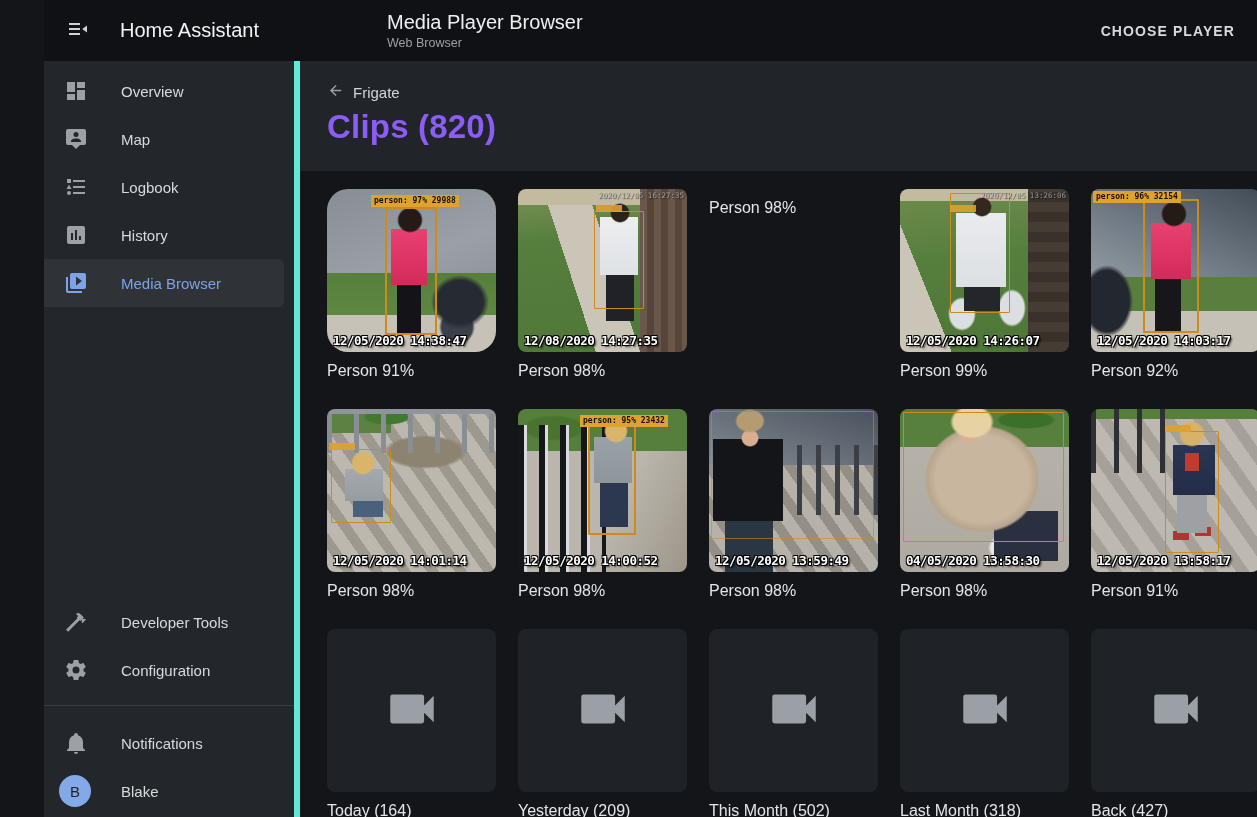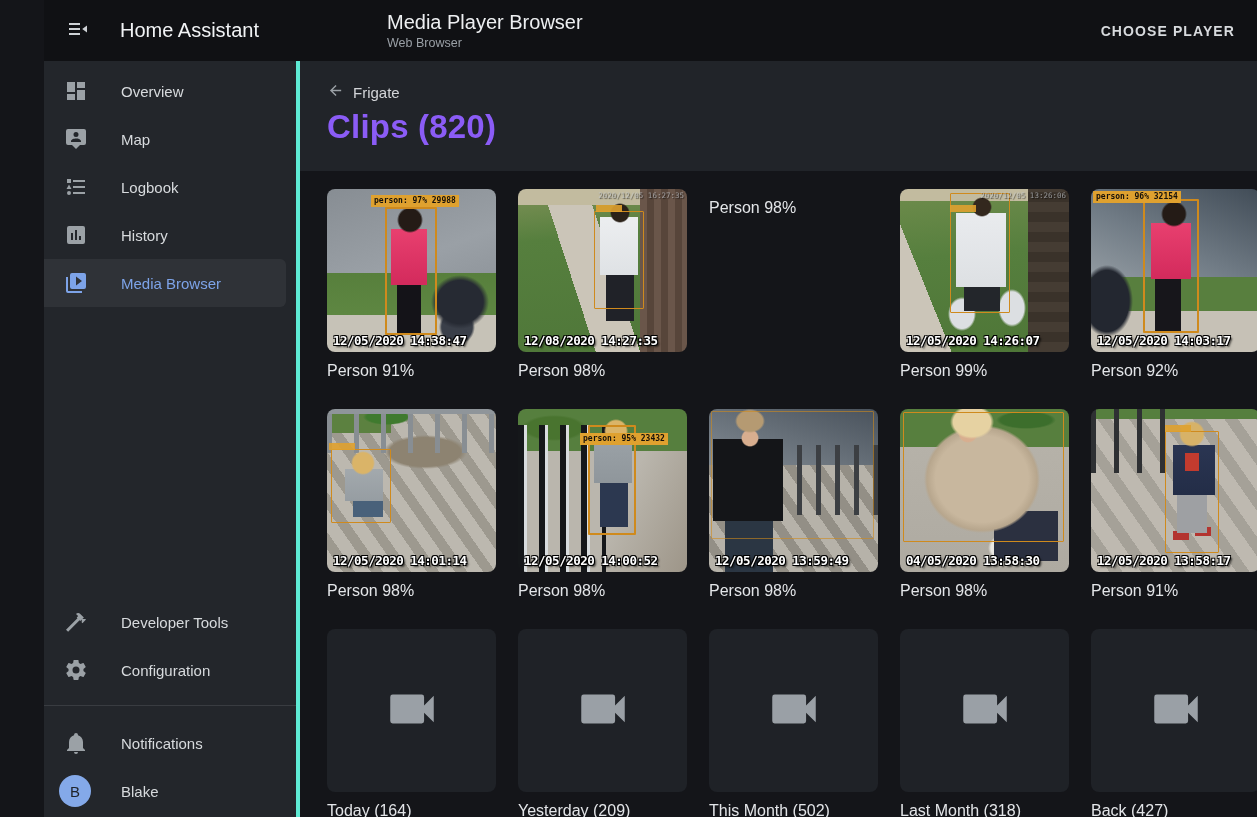--- a/index.html
+++ b/index.html
@@ -29,21 +29,21 @@
   .topbar-main{margin-left:87px;display:flex;flex-direction:column;justify-content:center;}
   .page-title{color:#edeff1;font-size:20px;font-weight:400;line-height:24px;}
   .page-subtitle{color:#9aa0a6;font-size:12.5px;line-height:16px;margin-top:1px;}
   .choose-player{margin-left:auto;margin-right:10px;background:transparent;border:none;cursor:pointer;
     color:#d7dadd;font-family:"Liberation Sans",sans-serif;font-size:14px;font-weight:600;
     letter-spacing:1.1px;padding:10px 12px;}
 
   
   .shell{flex:1;display:flex;min-height:0;}
   .sidebar{width:256px;flex:none;background:var(--sidebar-bg);display:flex;flex-direction:column;
-    padding-top:6px;border-right:4px solid #5eead4;}
+    padding-top:6px;border-right:6px solid #5eead4;}
   .nav-item{height:48px;display:flex;align-items:center;padding-left:20px;cursor:pointer;
     margin-right:10px;border-radius:0 6px 6px 0;}
   .nav-item .nav-icon{width:24px;height:24px;flex:none;display:flex;}
   .nav-item .nav-icon svg{width:24px;height:24px;fill:#9ba1a6;}
   .nav-item .nav-label{margin-left:33px;font-size:15px;font-weight:500;color:#d7dadd;white-space:nowrap;}
   .nav-item.selected{background:rgba(255,255,255,.06);}
   .nav-item.selected .nav-label{color:var(--accent);}
   .nav-item.selected .nav-icon svg{fill:var(--accent);}
   .nav-spacer{flex:1;}
   .sidebar-divider{height:1px;background:#393c41;margin:11px 0 13px 0;}
@@ -86,21 +86,21 @@
   .scene-1{background-image:
     radial-gradient(closest-side,#241b16 85%,transparent),
     linear-gradient(#e8406f,#d32a5c),
     linear-gradient(#141318,#141318),
     radial-gradient(closest-side,#262a33 80%,transparent),
     radial-gradient(closest-side,#3a3f49 85%,transparent),
     linear-gradient(#c6c2b7,#c6c2b7),
     linear-gradient(#577f3c,#5e8742),
     linear-gradient(160deg,#878d93,#9aa0a6 45%,#80868c);
     background-position:70px 18px,64px 40px,70px 94px,104px 86px,112px 120px,0 126px,0 84px,0 0;
-    background-size:26px 26px,36px 56px,24px 50px,58px 54px,36px 36px,169px 37px,169px 42px,169px 163px;}
+    background-size:26px 26px,36px 56px,24px 50px,58px 54px,36px 36px,169px 37px,169px 42px,169px 163px;border-radius:21px;}
   .scene-2{background-image:
     radial-gradient(closest-side,#2b2219 85%,transparent),
     linear-gradient(#eceef0,#dfe2e5),
     linear-gradient(#202228,#202228),
     repeating-linear-gradient(90deg,#6a564a 0 7px,#57453a 7px 14px),
     linear-gradient(#c2bb9f,#c2bb9f),
     linear-gradient(72deg,transparent 0 35%,#cbc5b8 35% 55%,transparent 55%),
     linear-gradient(175deg,#7e9157 0,#567f3e 30%,#4f7739 100%);
     background-position:92px 14px,82px 28px,88px 86px,122px 0,0 0,0 0,0 0;
     background-size:20px 20px,38px 58px,28px 46px,47px 163px,169px 16px,169px 163px,169px 163px;}
@@ -202,21 +202,21 @@
   .scene-3 .bbox{left:80px;top:28px;width:42px;height:86px;border-width:1px;}
   .scene-4 .bbox{left:50px;top:4px;width:60px;height:120px;border-width:1px;}
   .scene-5 .bbox{left:52px;top:10px;width:56px;height:134px;}
   .scene-6 .bbox{left:4px;top:40px;width:60px;height:74px;border-width:1px;}
   .scene-7 .bbox{left:70px;top:16px;width:48px;height:110px;}
   .scene-8 .bbox{left:2px;top:2px;width:163px;height:128px;border-width:1px;opacity:.6;}
   .scene-9 .bbox{left:3px;top:3px;width:161px;height:130px;border-width:1px;}
   .scene-10 .bbox{left:74px;top:22px;width:54px;height:122px;border-width:1px;}
   .scene-1 .chip{left:44px;top:6px;}
   .scene-5 .chip{left:2px;top:2px;}
-  .scene-7 .chip{left:62px;top:24px;text-align:center;}
+  .scene-7 .chip{left:62px;top:6px;text-align:center;}
   .scene-2 .minichip{display:block;left:78px;top:16px;}
   .scene-3 .minichip{display:block;left:80px;top:22px;}
   .scene-4 .minichip{display:block;left:50px;top:16px;}
   .scene-6 .minichip{display:block;left:2px;top:34px;}
   .scene-10 .minichip{display:block;left:74px;top:16px;}
   .scene-2 .osd,.scene-4 .osd{display:block;}
 </style>
 </head>
 <body>
 

